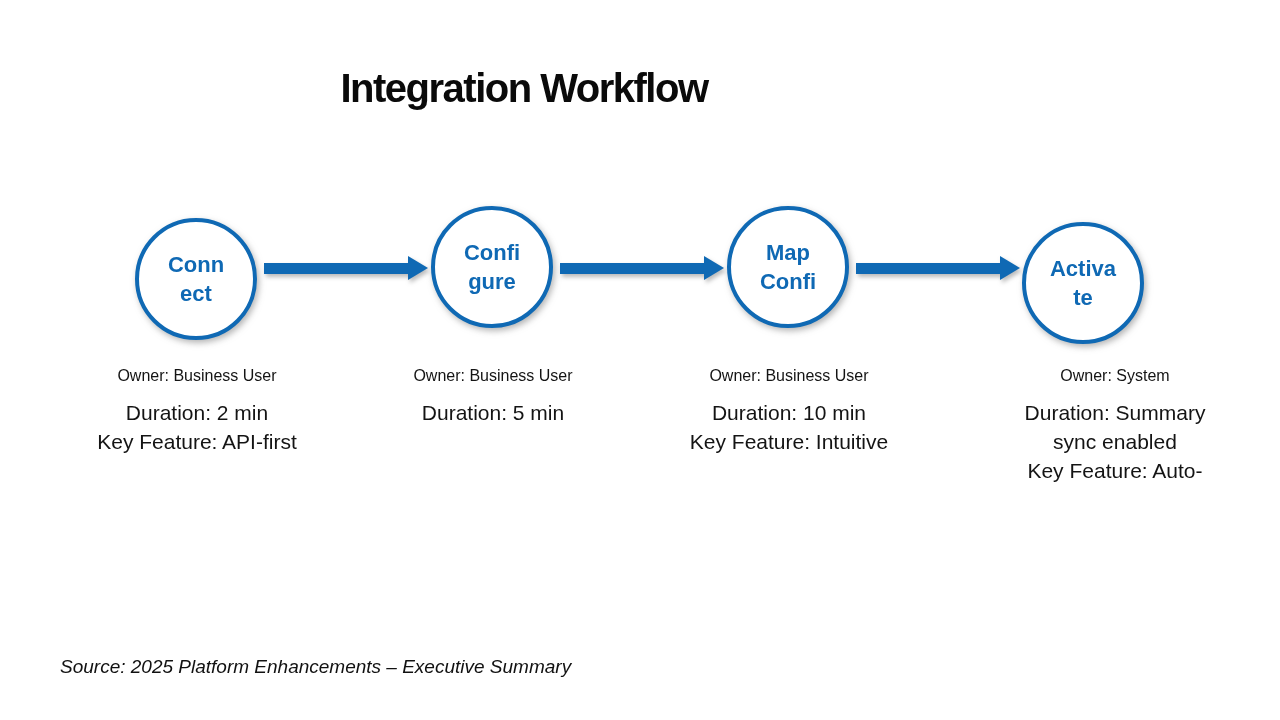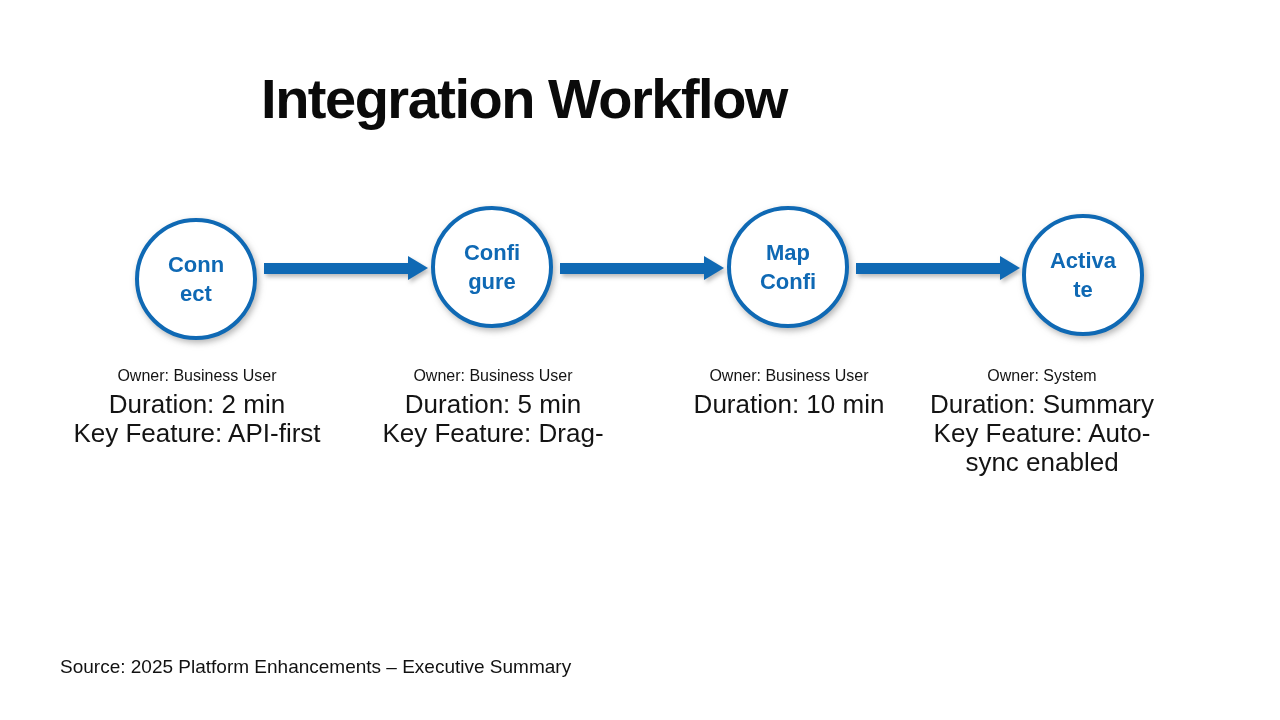--- a/index.html
+++ b/index.html
@@ -8,21 +8,21 @@
     width:1280px;height:720px;
     background:#ffffff;
     font-family:"Liberation Sans", sans-serif;
     overflow:hidden;
     margin:0 auto;
   }
   .title{
     position:absolute;
     top:66px;left:0;width:1048px;
     text-align:center;
-    font-size:56px;
+    font-size:40px;
     font-weight:700;
     letter-spacing:-1.5px;
     color:var(--title-color);
     margin:0;
   }
   .circle{
     position:absolute;
     width:114px;height:114px;
     border:4px solid var(--accent);
     border-radius:50%;
@@ -37,21 +37,21 @@
   .circle .lbl{
     color:var(--accent);
     font-size:22px;
     font-weight:700;
     line-height:29px;
     white-space:nowrap;
   }
   .c1{left:135px;top:218px;}
   .c2{left:431px;top:206px;}
   .c3{left:727px;top:206px;}
-  .c4{left:1022px;top:214px;}
+  .c4{left:1022px;top:222px;}
   .arrow{
     position:absolute;
     top:263px;
     height:11px;
     width:144px;
     background:var(--accent);
     filter:drop-shadow(2px 3px 2px rgba(120,120,120,0.5));
   }
   .arrow::after{
     content:"";
@@ -68,35 +68,36 @@
   .details{
     position:absolute;
     top:365px;
     width:260px;
     text-align:center;
     color:var(--text-color);
   }
   .d1{left:67px;}
   .d2{left:363px;}
   .d3{left:659px;}
-  .d4{left:912px;}
+  .d4{left:985px;}
   .owner{
     font-size:16px;
     line-height:21px;
-    margin-bottom:4px;
+    margin-bottom:12px;
   }
   .big-line{
-    font-size:26px;
+    font-size:21px;
     line-height:29px;
     text-align:center;
   }
   .source{
     position:absolute;
     left:60px;top:656px;
     font-size:19px;
+    font-style:italic;
     color:#111111;
   }
 </style>
 </head>
 <body>
 
 <div class="slide">
 
   <h1 class="title">Integration Workflow</h1>
 
@@ -124,30 +125,30 @@
     <div class="arrow a3"></div>
 
     <div class="details d1">
       <div class="owner">Owner: Business User</div>
       <div class="big-line">Duration: 2 min</div>
       <div class="big-line">Key Feature: API-first</div>
     </div>
     <div class="details d2">
       <div class="owner">Owner: Business User</div>
       <div class="big-line">Duration: 5 min</div>
-      <div class="big-line">Key Feature: Drag-</div>
     </div>
     <div class="details d3">
       <div class="owner">Owner: Business User</div>
       <div class="big-line">Duration: 10 min</div>
+      <div class="big-line">Key Feature: Intuitive</div>
     </div>
     <div class="details d4">
       <div class="owner">Owner: System</div>
       <div class="big-line">Duration: Summary</div>
+      <div class="big-line">sync enabled</div>
       <div class="big-line">Key Feature: Auto-</div>
-      <div class="big-line">sync enabled</div>
     </div>
 
   </div>
 
   <div class="source">Source: 2025 Platform Enhancements – Executive Summary</div>
 
 </div>
 
 </body></html>

